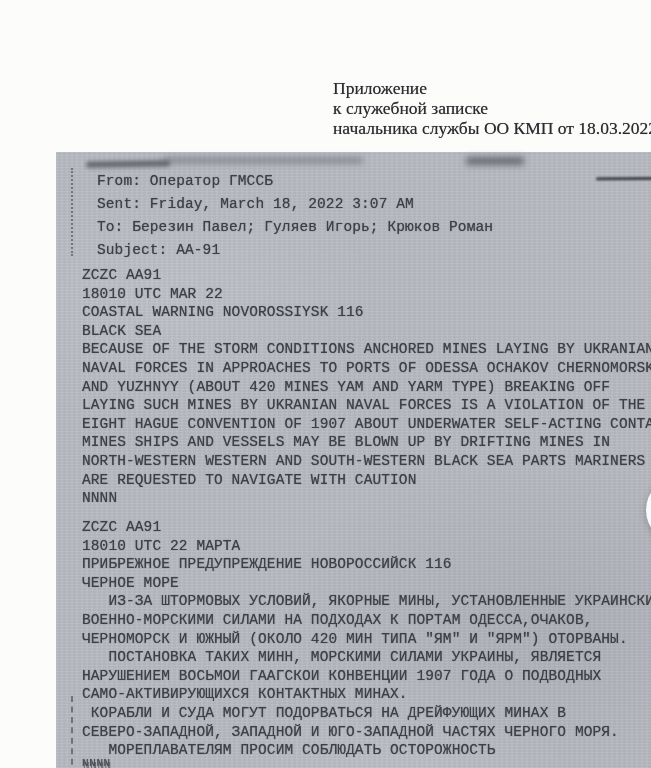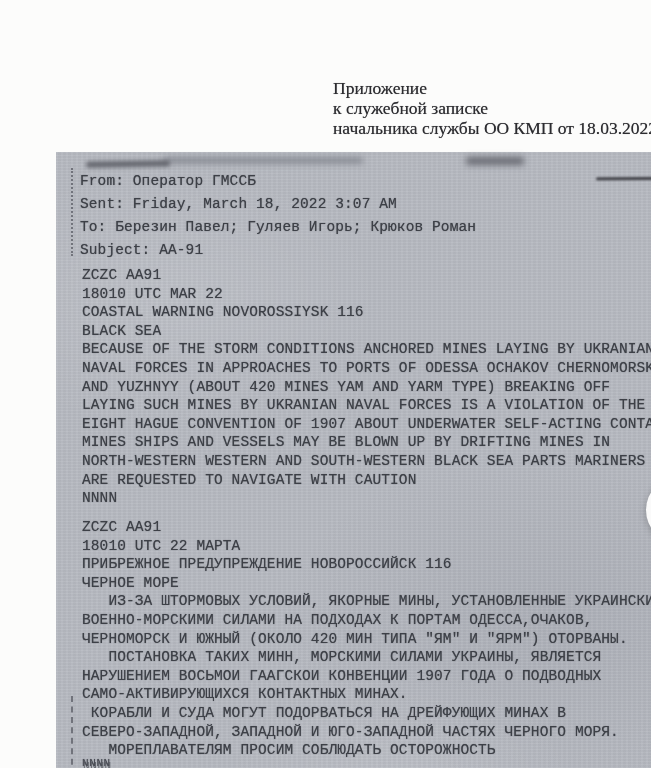--- a/index.html
+++ b/index.html
@@ -37,21 +37,21 @@
   }
   .mono{
     position:absolute;
     font-family:"Liberation Mono","DejaVu Sans Mono",monospace;
     font-size:14.5px;
     color:var(--ink);
     white-space:pre;
     text-shadow:0 0 1px rgba(61,64,71,0.75);
     letter-spacing:0.1px;
   }
-  .email-header{left:12px;top:6px;line-height:23px;}
+  .email-header{left:29px;top:6px;line-height:23px;}
   .msg-en{left:14px;top:102px;line-height:18.6px;}
   .msg-ru{left:14px;top:354px;line-height:18.6px;}
   .terminator{
     left:14px;top:594px;
     font-size:11px;line-height:10px;
     color:#4a4d55;
     letter-spacing:0.6px;
     text-shadow:1px 3px 0 rgba(74,77,85,0.8), 0 0 1px rgba(74,77,85,0.9);
     filter:blur(0.3px);
   }

